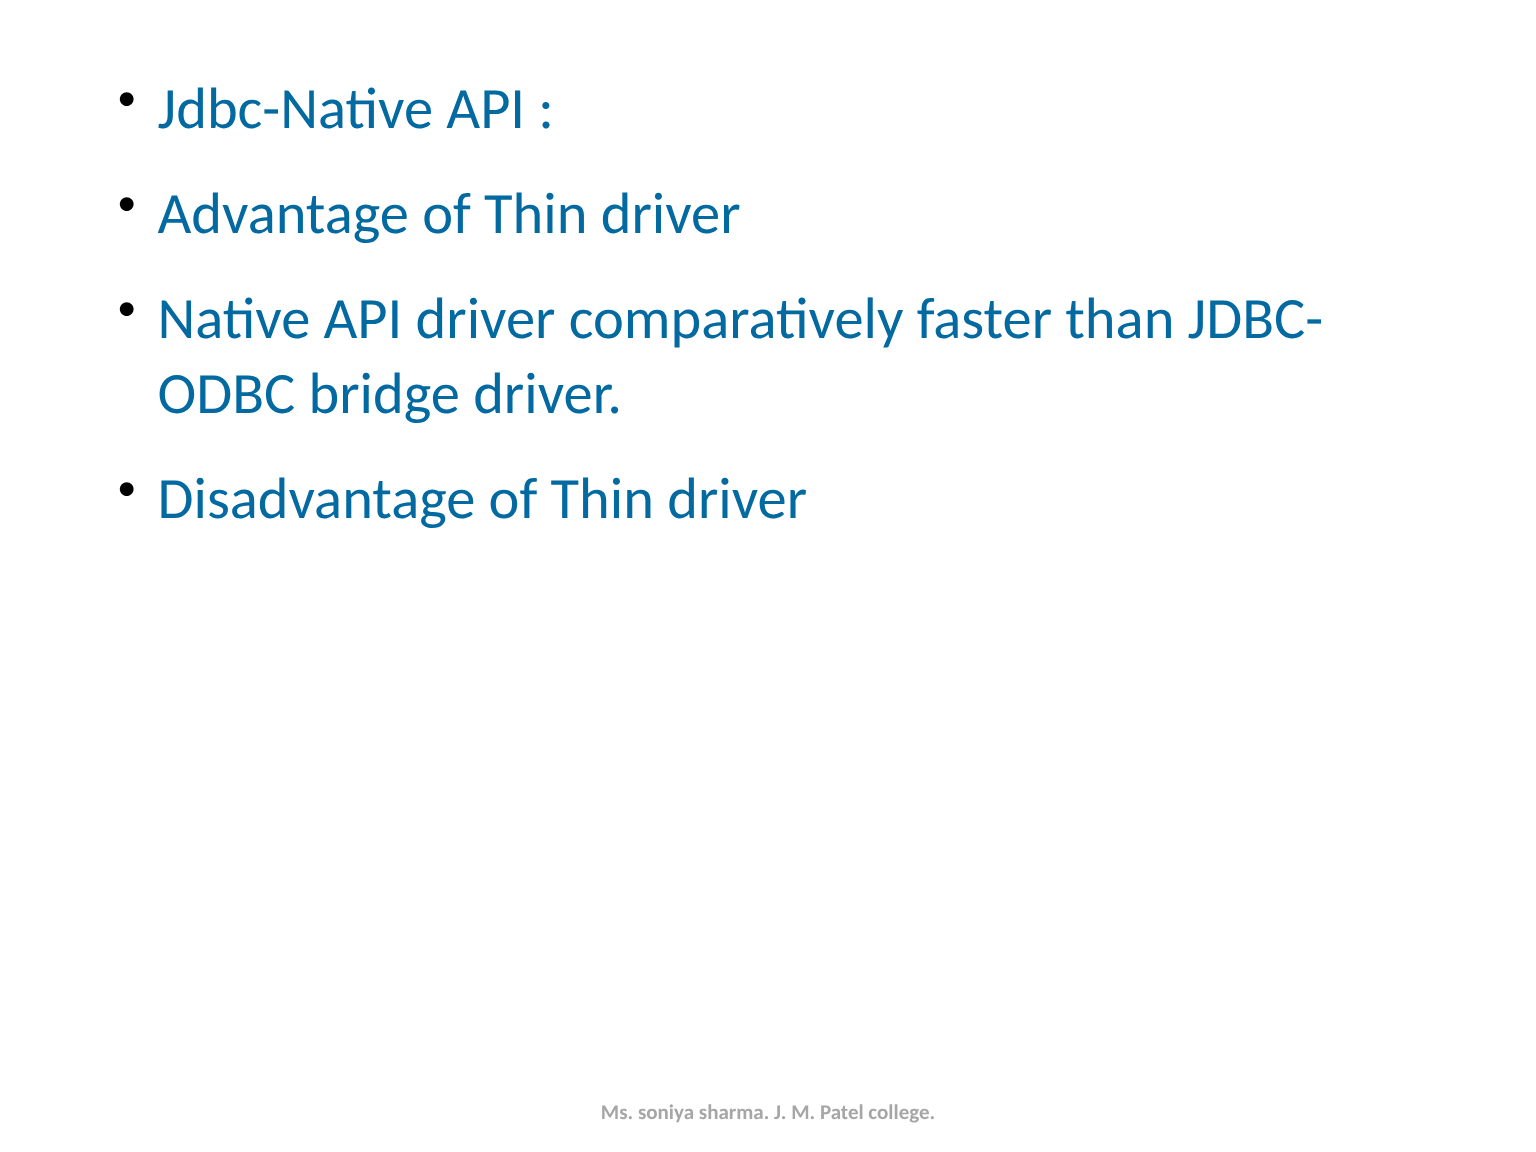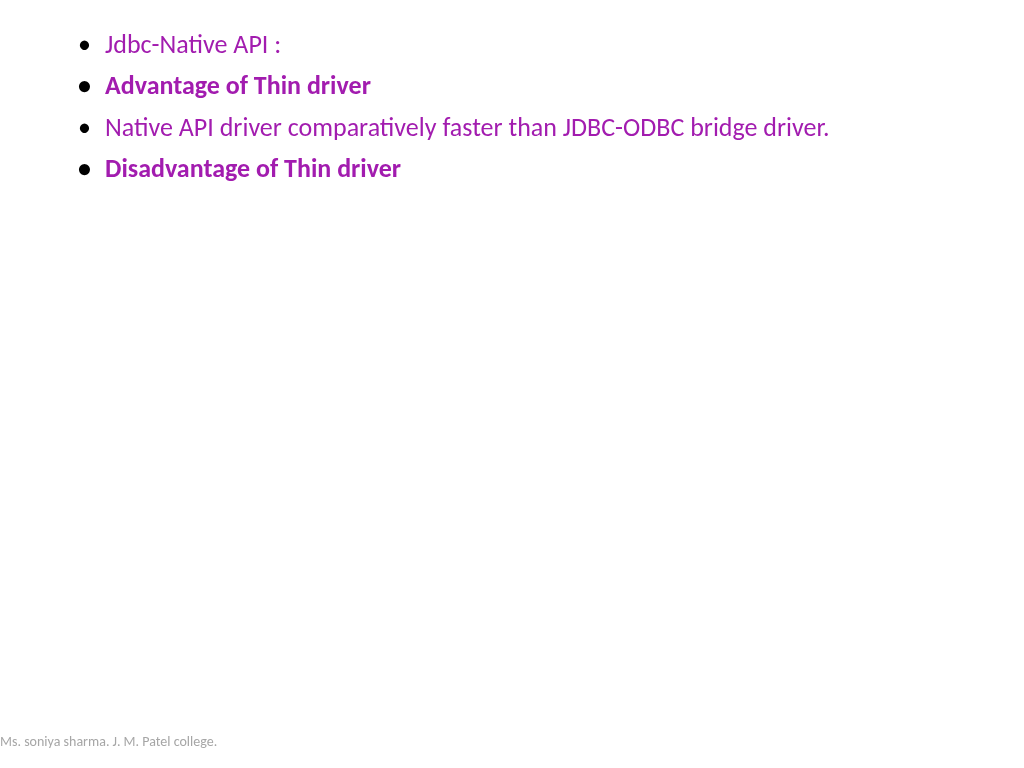--- a/index.html
+++ b/index.html
@@ -17,43 +17,46 @@
     }
     .slide-content {
       padding: 28px 60px 0 60px;
     }
     ul {
       list-style: none;
     }
     li {
       position: relative;
       padding-left: 45px;
-      font-size: 26px;
+      font-size: 39px;
       line-height: 1.28;
-      color: #a21caf;
+      color: #0369a1;
       margin-bottom: 8px;
+      margin-top: 20px;
     }
     li::before {
       content: "•";
       position: absolute;
       left: 18px;
       top: 0;
       font-size: 26px;
       color: #000000;
     }
     .bold {
-      font-weight: bold;
+      font-weight: normal;
     }
     .footer {
       position: absolute;
       bottom: 18px;
       left: 0;
       right: 0;
+      text-align: center;
       font-size: 14px;
       color: #a6a6a6;
+      font-weight: bold;
     }
   </style>
 </head>
 <body>
 
 <div class="slide-content">
   <ul>
     <li>Jdbc-Native API :</li>
     <li class="bold">Advantage of Thin driver</li>
     <li>Native API driver comparatively faster than JDBC-ODBC bridge driver.</li>

